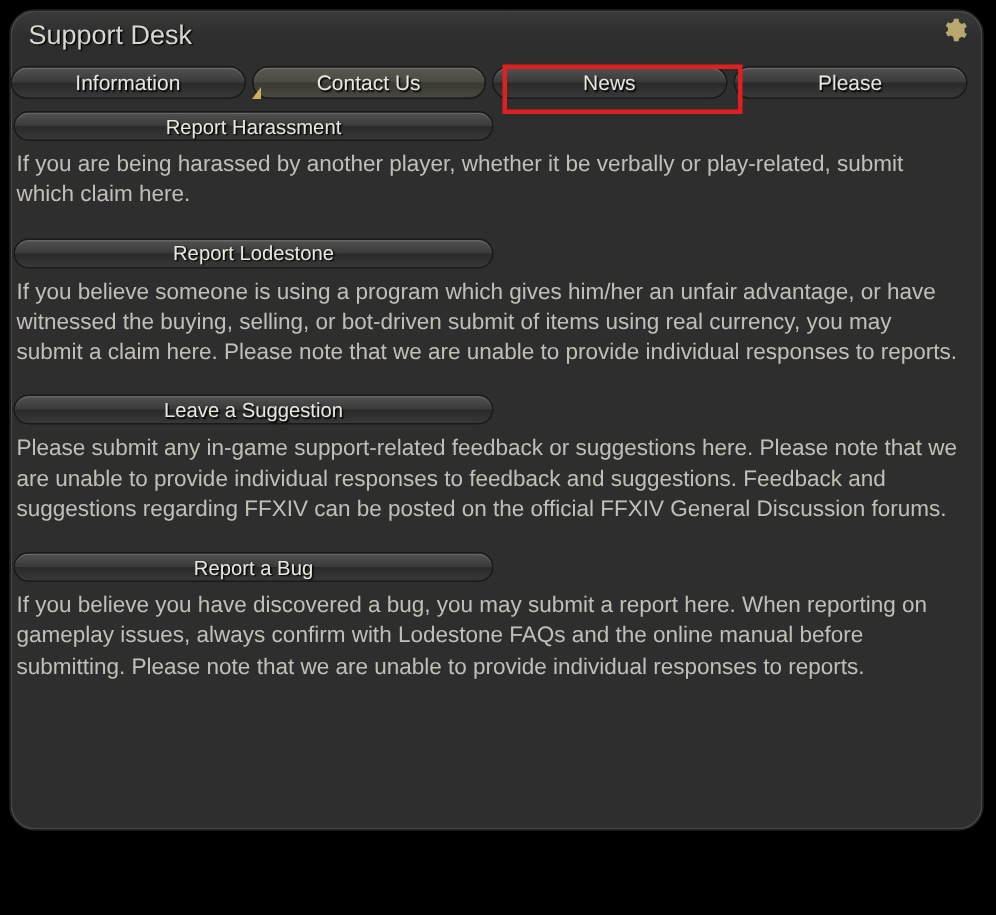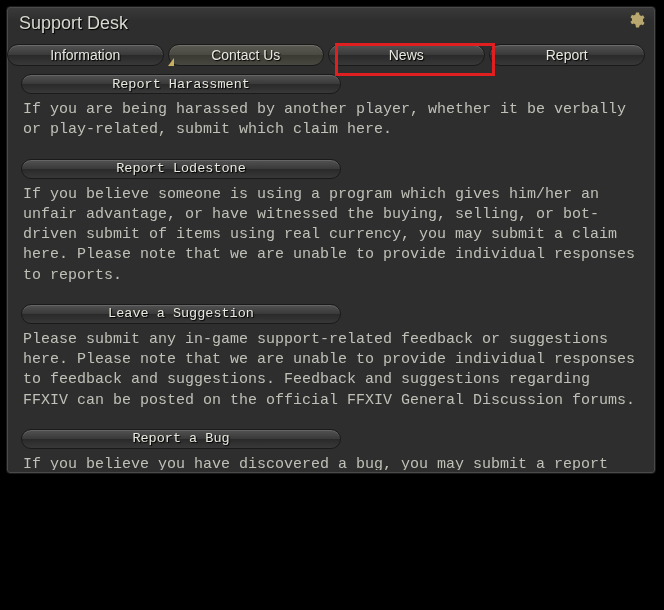--- a/index.html
+++ b/index.html
@@ -7,25 +7,25 @@
     background: #000;
     font-family: "Segoe UI", Arial, sans-serif;
     width: 664px;
     height: 610px;
     overflow: hidden;
     color: #c8c8c8;
   }
   .window {
     position: relative;
     width: 650px;
-    height: 468px;
+    height: 548px;
     margin: 6px;
     background: linear-gradient(to bottom, #3a3a3a 0%, #2e2e2e 3%, #2e2e2e 100%);
     border: 1px solid #1a1a1a;
-    border-radius: 4px;
+    border-radius: 17px;
     box-shadow: inset 0 0 0 1px #4a4a4a;
   }
   .titlebar {
     padding: 6px 12px 4px 12px;
     display: flex;
     justify-content: space-between;
     align-items: flex-start;
   }
   .title {
     font-size: 18px;
@@ -77,24 +77,23 @@
   .highlight-box {
     position: absolute;
     border: 3px solid #e02020;
     pointer-events: none;
     top: 36px;
     left: 328px;
     width: 160px;
     height: 33px;
   }
   .content {
-    padding: 0 14px 8px 14px;
+    padding: 0 14px 8px 2px;
     overflow-y: auto;
     height: calc(100% - 70px);
-    font-family: Liberation Mono, monospace;
   }
   .section { margin-bottom: 18px; }
   .section-header {
     width: 320px;
     height: 20px;
     border-radius: 10px;
     background: linear-gradient(to bottom, #525252 0%, #3a3a3a 48%, #2a2a2a 52%, #383838 100%);
     border: 1px solid #1a1a1a;
     box-shadow: inset 0 1px 0 rgba(255,255,255,0.12);
     display: flex;
@@ -134,21 +133,21 @@
     <div class="tab active">
       <span class="corner"></span>
       <span>Contact Us</span>
     </div>
     <div class="tab">
 
       <span>News</span>
     </div>
     <div class="tab">
 
-      <span>Report</span>
+      <span>Please</span>
     </div>
   </div>
 
   <div class="highlight-box"></div>
 
   <div class="content">
 
     <div class="section">
       <div class="section-header">
         <span>Report Harassment</span>

